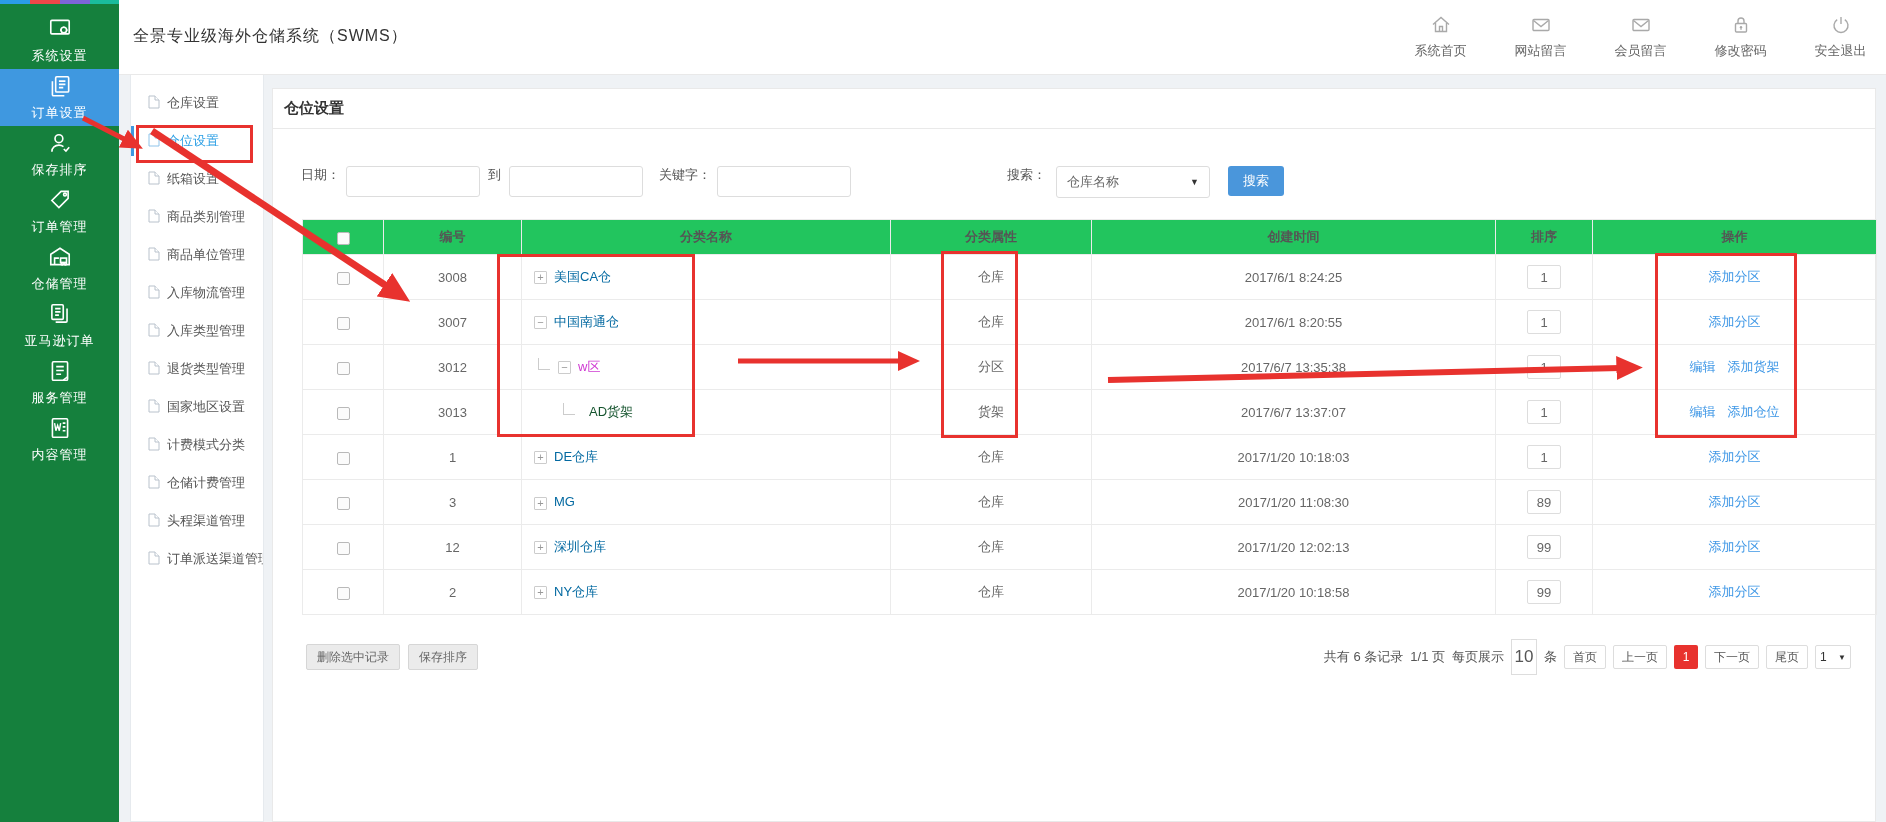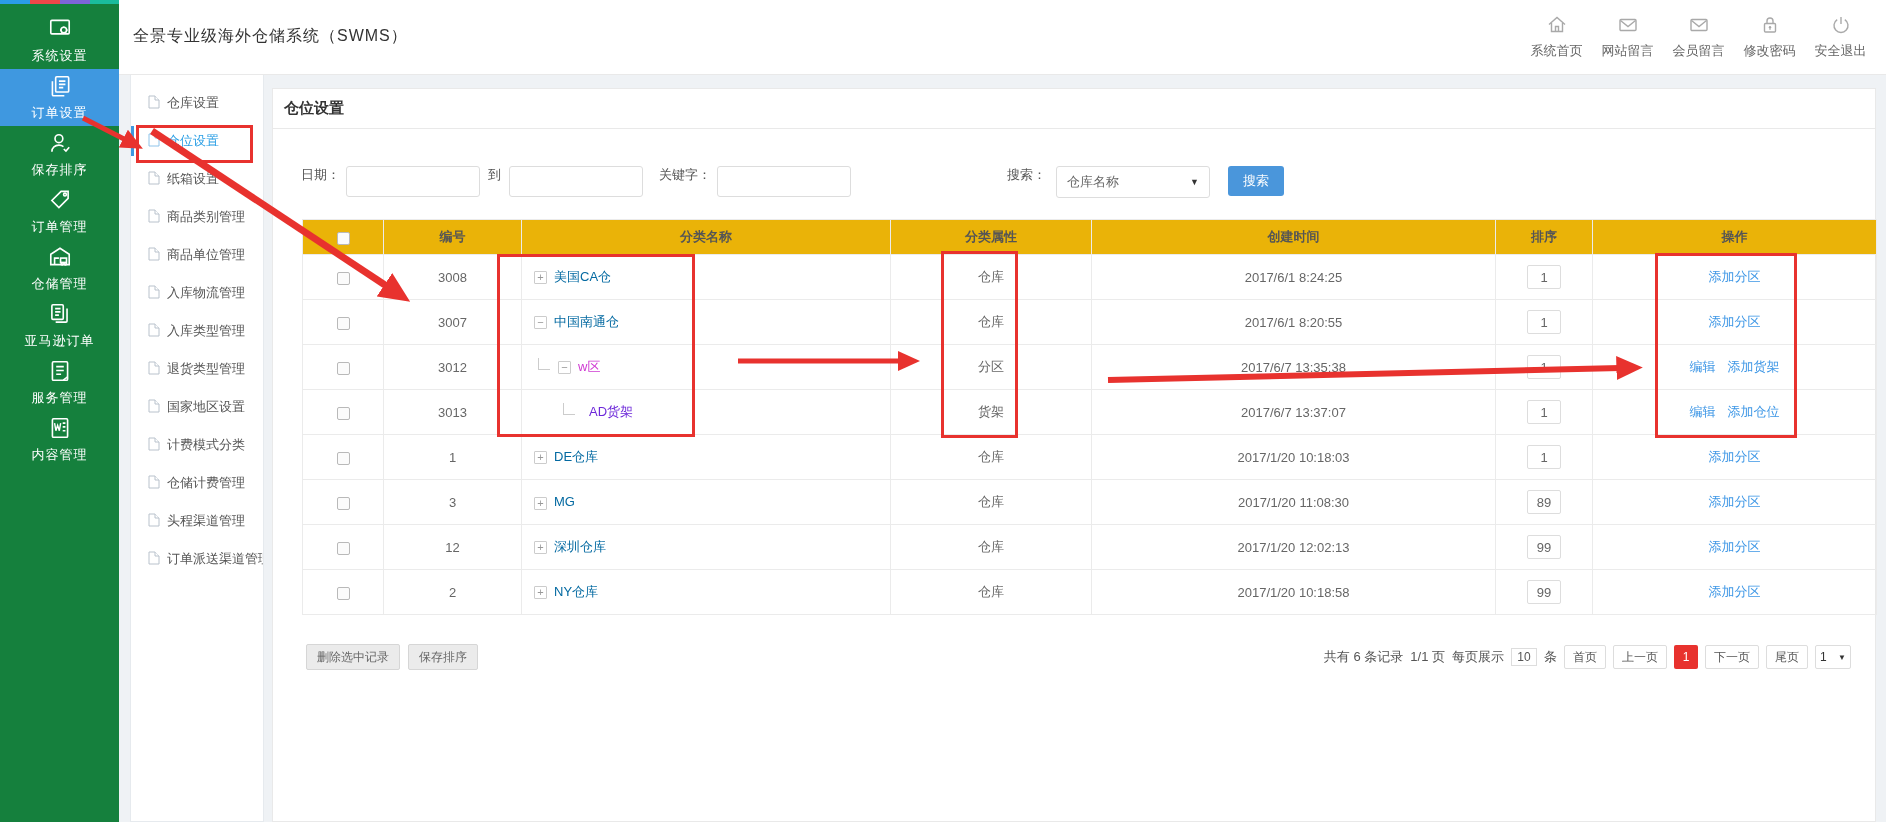--- a/index.html
+++ b/index.html
@@ -16,21 +16,21 @@
   
   .sidebar { position:absolute; left:0; top:4px; width:119px; height:818px; background:#15803d; padding-top:8px; z-index:4; }
   .side-item { height:57px; display:flex; flex-direction:column; align-items:center; justify-content:center; gap:5px; cursor:pointer; }
   .side-item .lbl { color:#fff; font-size:13px; letter-spacing:1px; }
   .side-item.active { background:#3f98e0; }
   .side-item svg { display:block; }
 
   
   .header { position:absolute; left:119px; top:0; width:1767px; height:75px; background:#fff; border-bottom:1px solid #e9e9e9; z-index:3; }
   .app-title { position:absolute; left:14px; top:26px; font-size:16px; color:#333; letter-spacing:1px; }
-  .topnav { position:absolute; right:10px; top:14px; display:flex; }
+  .topnav { position:absolute; right:10px; top:14px; display:flex;gap:29px; }
   .topnav-item { width:71px; display:flex; flex-direction:column; align-items:center; gap:3px; cursor:pointer; }
   .topnav-item .lbl { font-size:13px; color:#666; white-space:nowrap; }
 
   
   .content-bg { position:absolute; left:119px; top:75px; width:1767px; height:747px; background:#eff2f5; }
 
   
   .submenu { position:absolute; left:130px; top:75px; width:134px; height:747px; background:#fff; border:1px solid #e6eaee; border-top:none; padding-top:9px; z-index:6; }
   .submenu-item { position:relative; height:38px; display:flex; align-items:center; padding-left:17px; gap:7px; color:#555; cursor:pointer; white-space:nowrap; overflow:hidden; }
   .submenu-item.active { color:#2b9fe5; }
@@ -49,38 +49,38 @@
   .lab-kw { margin-left:16px; margin-right:6px; }
   .lab-date { margin-right:6px; }
   .lab-search { margin-left:156px; margin-right:10px; }
   .fake-select { width:154px; height:32px; border:1px solid #ddd; border-radius:3px; display:flex; align-items:center; justify-content:space-between; padding:0 10px; color:#666; cursor:pointer; background:#fff; }
   .fake-select .caret { font-size:9px; color:#333; }
   .btn-search { margin-left:18px; width:56px; height:30px; background:#4a96db; color:#fff; border:none; border-radius:3px; font-size:13px; cursor:pointer; }
 
   
   .grid { position:absolute; left:29px; top:130px; width:1574px; border-collapse:collapse; table-layout:fixed; }
   .grid th, .grid td { border:1px solid #ebebeb; text-align:center; font-size:13px; }
-  .grid th { height:35px; background:#eab308; color:#555; font-weight:bold; }
+  .grid th { height:35px; background:#22c55e; color:#555; font-weight:bold; }
   .grid td { height:45px; color:#666; }
   .grid td.name-cell { text-align:left; padding-left:12px; }
   .cbx { appearance:none; -webkit-appearance:none; width:13px; height:13px; border:1px solid #b9b9b9; border-radius:2px; background:#fbfbfb; vertical-align:middle; cursor:pointer; }
   .expand { display:inline-block; width:13px; height:13px; line-height:11px; border:1px solid #ccc; border-radius:1px; background:#fff; color:#999; font-size:11px; text-align:center; vertical-align:middle; margin-right:7px; cursor:pointer; }
   .conn { display:inline-block; width:12px; height:12px; border-left:1px solid #ccc; border-bottom:1px solid #ccc; vertical-align:middle; margin:-8px 8px 0 4px; }
   .lvl2 .conn { margin-left:29px; margin-right:14px; }
   .nm { text-decoration:none; cursor:pointer; }
-  .c-red { color:#0369a1; } .c-magenta { color:#cf3ad2; } .c-orange { color:#6d28d9; }
+  .c-red { color:#0369a1; } .c-magenta { color:#cf3ad2; } .c-orange { color:#14532d; }
   .time { color:#555; }
   .sort-input { width:34px; height:24px; border:1px solid #ddd; border-radius:2px; text-align:center; color:#666; font-size:13px; outline:none; }
   .oplink { color:#3e97e6; text-decoration:none; cursor:pointer; margin:0 6px; white-space:nowrap; }
 
   
   .bulk { position:absolute; left:33px; top:555px; display:flex; gap:8px; }
   .btn-gray { height:26px; padding:0 10px; background:#ebebeb; border:1px solid #d6d6d6; border-radius:2px; color:#666; font-size:12px; cursor:pointer; }
   .pagination { position:absolute; right:24px; top:555px; height:26px; display:flex; align-items:center; gap:7px; color:#555; font-size:13px; }
-  .pg-input { width:26px; height:18px; border:1px solid #ddd; text-align:center; font-size:12px; color:#555; outline:none; }
+  .pg-input { width:26px; height:36px; border:1px solid #ddd; text-align:center; font-size:17px; color:#555; outline:none; }
   .pg-btn { height:24px; padding:0 8px; background:#fff; border:1px solid #ddd; border-radius:2px; color:#555; font-size:12px; display:flex; align-items:center; cursor:pointer; white-space:nowrap; }
   .pg-current { min-width:24px; height:24px; background:#e8322e; color:#fff; border-radius:2px; display:flex; align-items:center; justify-content:center; font-size:12px; }
   .pg-select { width:36px; height:24px; border:1px solid #ddd; border-radius:2px; display:flex; align-items:center; justify-content:space-between; padding:0 4px; font-size:12px; color:#333; cursor:pointer; background:#fff; }
   .pg-select .caret { font-size:8px; }
 
   
   .anno-box { position:absolute; border:3px solid #e8322e; z-index:55; pointer-events:none; }
   #anno-menu  { left:136px;  top:125px; width:117px; height:38px;  }
   #anno-names { left:497px;  top:254px; width:198px; height:183px; }
   #anno-attrs { left:941px;  top:251px; width:77px;  height:187px; }

